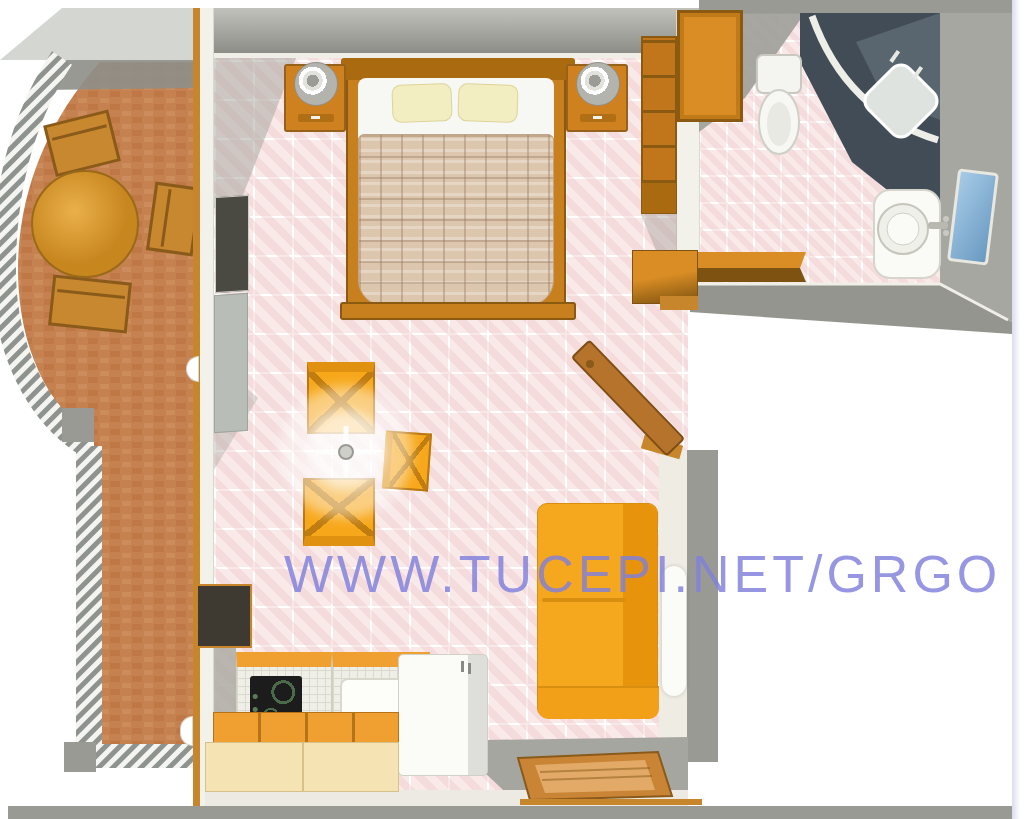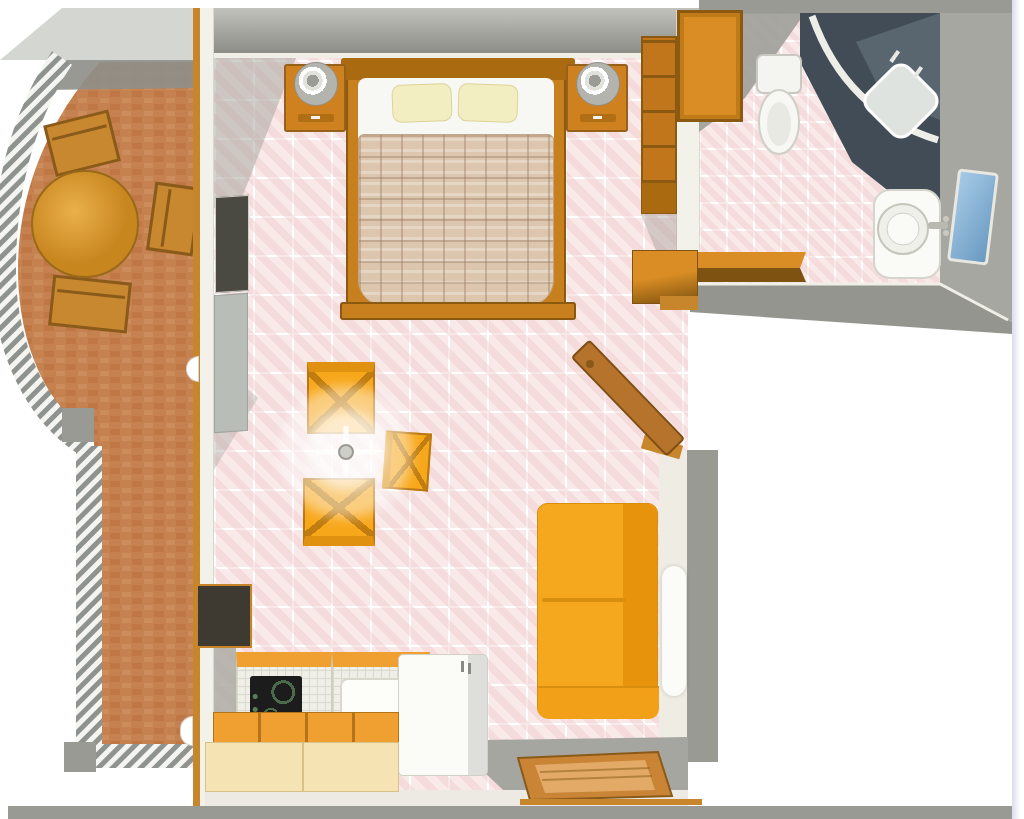--- a/index.html
+++ b/index.html
@@ -300,13 +300,14 @@
       <line x1="316" y1="452" x2="376" y2="452"></line>
         <line x1="346" y1="426" x2="346" y2="478"></line>
     </g>
     <circle cx="346" cy="452" r="7" fill="#cfcfc9" stroke="#9a9a94" stroke-width="2"></circle>
   </svg>
 
   <div class="threshold"></div>
   <div class="bottom-wall"></div>
   <div class="right-edge"></div>
 
+  <div class="watermark">WWW.TUCEPI.NET/GRGO</div>
 </div>
 
 </body></html>

